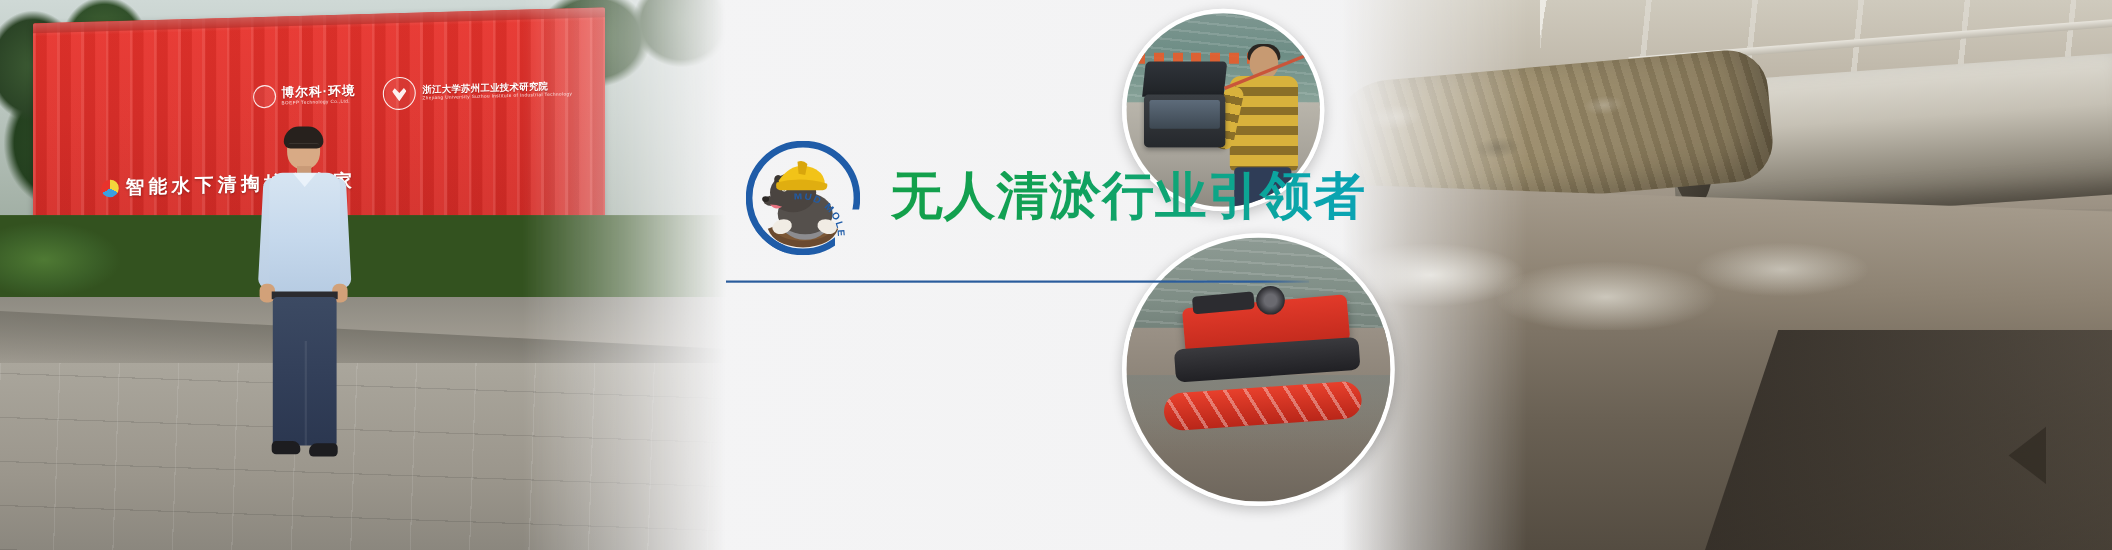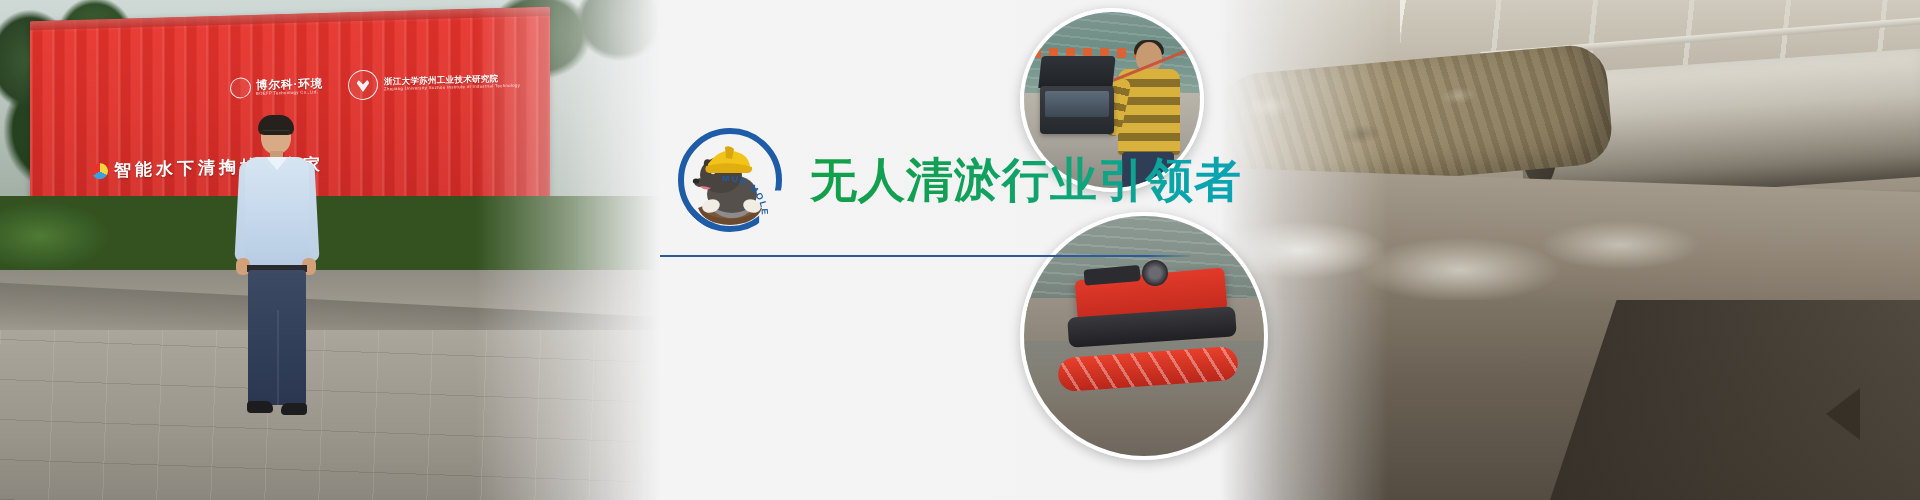--- a/index.html
+++ b/index.html
@@ -180,20 +180,21 @@
   .mud-mole-text {
     position:absolute; right:-4px; bottom:2px; width:70px; height:54px;
     font-size:8px; font-weight:bold; color:#1f5ca8; letter-spacing:1.6px;
   }
   .headline {
     font-size:47px; font-weight:bold; letter-spacing:1px; white-space:nowrap;
     background:linear-gradient(90deg,#13a04a 0%,#11a055 32%,#0fa579 62%,#0aa5ab 86%,#0aa3b4 100%);
     -webkit-background-clip:text; background-clip:text;
     -webkit-text-fill-color:transparent; color:transparent;
     line-height:1.05;
+    font-family:Liberation Serif, serif;
   }
   .divider {
     position:absolute; left:0; top:255px; width:530px; height:2px;
     background:linear-gradient(90deg,#2a5c9c 0%,#2a5c9c 92%,rgba(42,92,156,.15) 100%);
   }
 
   
   .right-photo {
     position:absolute; right:0; top:0; width:700px; height:500px; overflow:hidden;
     -webkit-mask-image:linear-gradient(90deg,rgba(0,0,0,0) 0%,rgba(0,0,0,.45) 9%,#000 24%,#000 100%);

